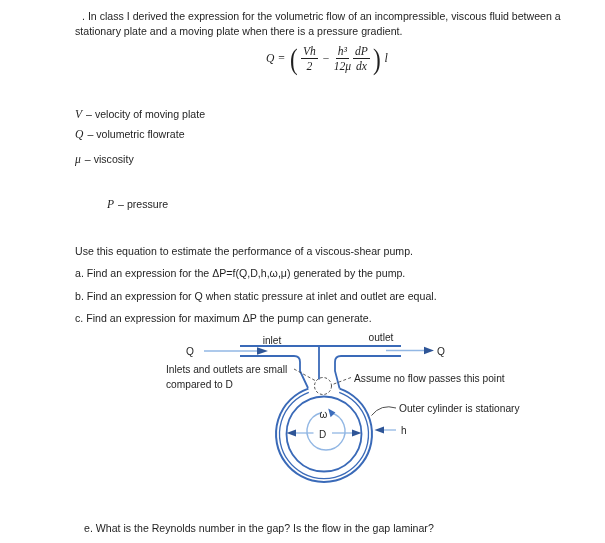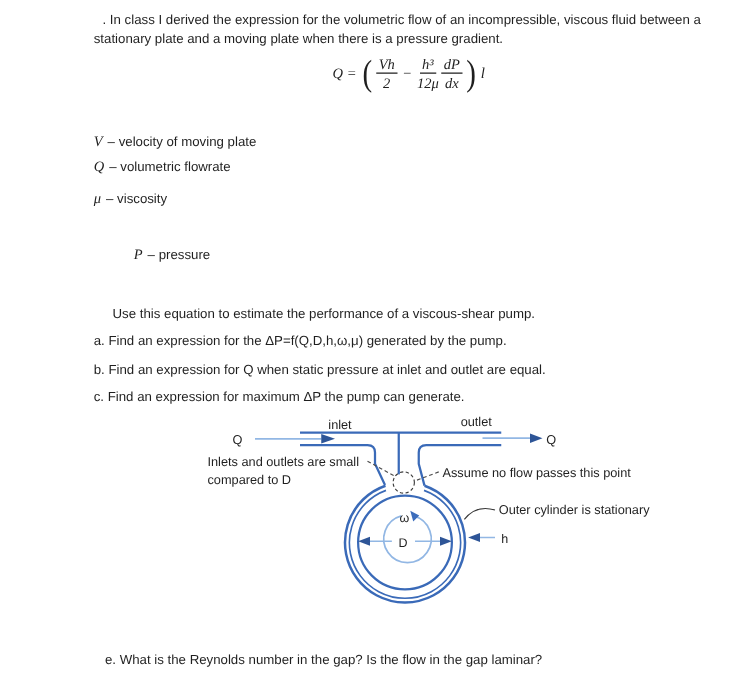--- a/index.html
+++ b/index.html
@@ -76,21 +76,21 @@
   <div class="tline def" style="left:75px; top:107.5px;">
     <span class="sym">V</span><span>– velocity of moving plate</span>
   </div>
   <div class="tline def" style="left:75px; top:152.5px;">
     <span class="sym">μ</span><span>– viscosity</span>
   </div>
   <div class="tline def" style="left:75px; top:197.5px;margin-left:32px;">
     <span class="sym">P</span><span>– pressure</span>
   </div>
 
-  <div class="tline" style="left:75px; top:244.5px;margin-left:15px;">Use this equation to estimate the performance of a viscous-shear pump.</div>
+  <div class="tline" style="left:75px; top:244.5px;">Use this equation to estimate the performance of a viscous-shear pump.</div>
   <div class="tline" style="left:75px; top:267px;">a. Find an expression for the ΔP=f(Q,D,h,ω,μ) generated by the pump.</div>
   <div class="tline" style="left:75px; top:289.5px;">b. Find an expression for Q when static pressure at inlet and outlet are equal.</div>
   <div class="tline" style="left:75px; top:312px;text-align:right;">c. Find an expression for maximum ΔP the pump can generate.</div>
 
   <svg class="diagram" width="605" height="543" viewBox="0 0 605 543">
 
     <path class="pipe" d="M240,346 H401"></path>
     <path class="pipe" d="M319,346 V379.5"></path>
     <path class="pipe" d="M240,356 H294 Q300,356 300,362 V371 L308,388"></path>
     <path class="pipe" d="M401,356 H341 Q335,356 335,362 V371 L339.6,388.5"></path>

